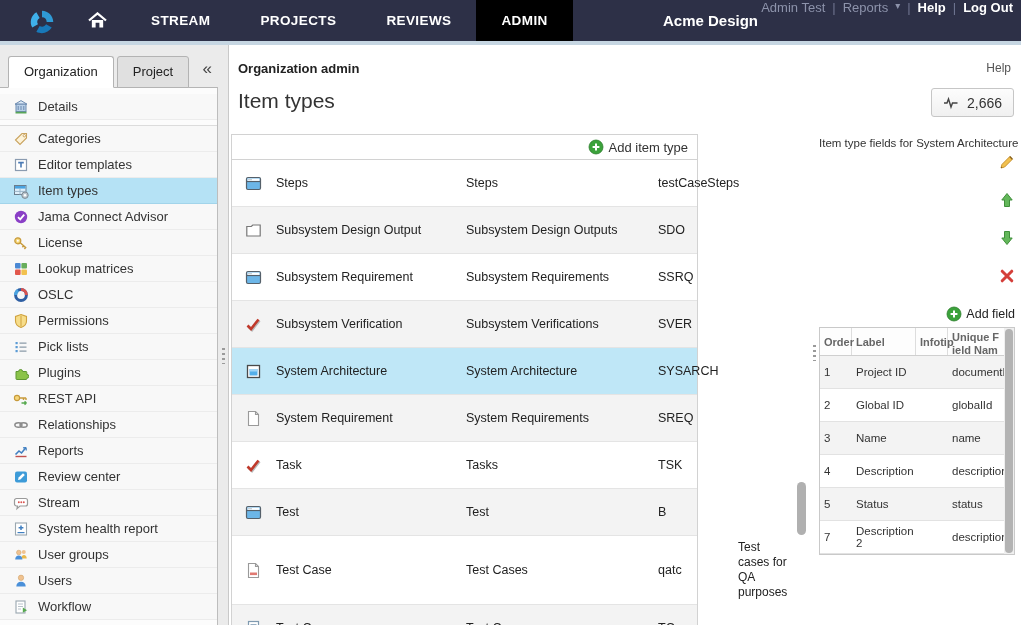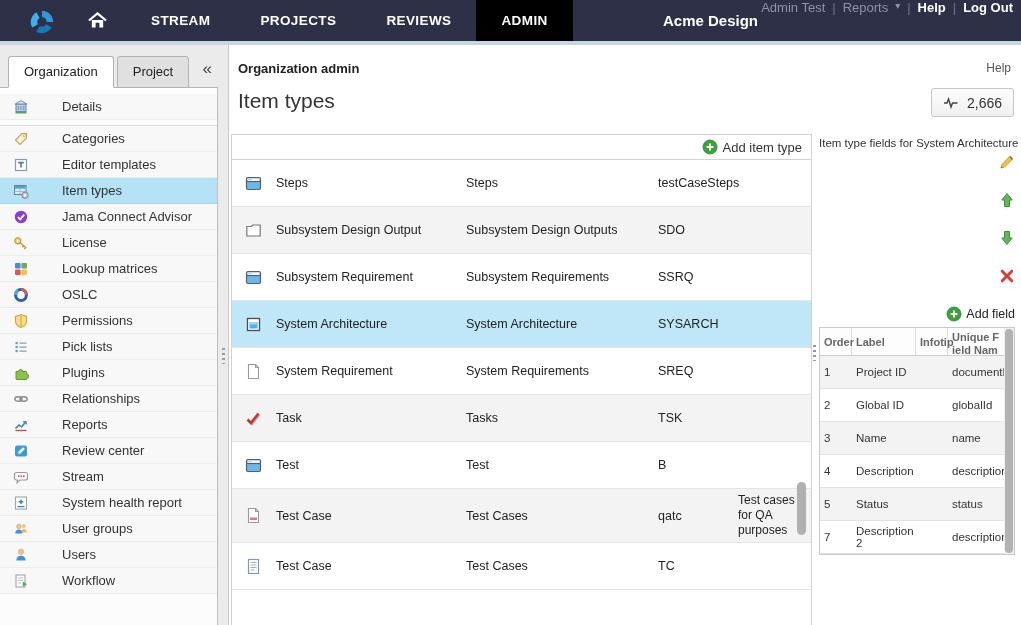--- a/index.html
+++ b/index.html
@@ -32,21 +32,21 @@
   .tabs { position:absolute; left:8px; top:11px; display:flex; z-index:3; }
   .tab { padding:7px 15px 8px; font-size:13px; color:#222; border:1px solid #b3b3b3;
     border-radius:3px 3px 0 0; background:#e0e0e0; margin-right:3px; cursor:pointer; }
   .tab.active { background:#fff; border-bottom-color:#fff; position:relative; z-index:4; }
   .collapse-btn { position:absolute; right:7px; top:14px; font-size:17px; color:#444;
     cursor:pointer; z-index:3; }
   .side-panel { position:absolute; left:0; top:42px; width:218px; bottom:0;
     background:#fcfcfc; border-top:1px solid #b5b5b5; border-right:1px solid #bdbdbd;
     padding-top:6px; overflow:hidden; }
   .side-item { height:26px; display:flex; align-items:center; padding-left:13px;
-    font-size:13px; color:#333; background:#f8f8f8; border-bottom:1px solid #ececec; cursor:pointer;gap:24px; }
+    font-size:13px; color:#333; background:#f8f8f8; border-bottom:1px solid #ececec; cursor:pointer; }
   .side-item.selected { background:#b5e2f5; border-bottom-color:#a2d4ea; }
   .sicon { width:16px; height:16px; margin-right:9px; flex:0 0 16px; display:flex; }
   .sicon svg { width:16px; height:16px; }
   .side-divider { height:6px; background:#fcfcfc; border-bottom:1px solid #dcdcdc; }
 
   
   .gutter { position:absolute; left:219px; top:45px; width:9px; bottom:0; background:#ebebeb; cursor:col-resize; }
   .vdots { position:absolute; width:3px; height:16px;
     background:repeating-linear-gradient(#9a9a9a 0 2px, transparent 2px 5px); }
   .gutter .vdots { left:3px; top:303px; }
@@ -55,21 +55,21 @@
   .main { position:absolute; left:228px; top:45px; right:0; bottom:0; background:#fff;
     border-left:1px solid #c9c9c9; }
   .breadcrumb { position:absolute; left:9px; top:16px; font-size:13px; font-weight:bold; color:#222; }
   .help-link { position:absolute; right:10px; top:16px; font-size:12px; color:#555; cursor:pointer; }
   .page-title { position:absolute; left:9px; top:44px; font-size:21px; color:#333; }
   .count-btn { position:absolute; right:7px; top:43px; height:29px; padding:0 11px;
     border:1px solid #c6c6c6; border-radius:3px; background:linear-gradient(#fdfdfd,#f0f0f0);
     display:flex; align-items:center; gap:8px; font-size:14px; color:#333; cursor:pointer; }
 
   
-  .items-card { position:absolute; left:2px; top:89px; width:581px; bottom:0;
+  .items-card { position:absolute; left:2px; top:89px; width:467px; bottom:0;
     border:1px solid #d2d2d2; border-bottom:none; background:#fff; }
   .items-header { height:25px; border-bottom:1px solid #d2d2d2; display:flex;
     justify-content:flex-end; align-items:center; padding-right:9px; }
   .add-link { display:flex; align-items:center; gap:5px; font-size:13px; color:#333; cursor:pointer; }
   .add-link svg, .fields-add svg { width:14px; height:14px; }
   .item-row { display:grid; grid-template-columns:44px 190px 192px 80px 1fr;
     min-height:47px; align-items:center; border-bottom:1px solid #e4e4e4;
     font-size:12.5px; color:#222; background:#fff; padding-right:4px; cursor:pointer; }
   .item-row:nth-child(even) { background:#f3f3f3; }
   .item-row.selected { background:#bfe7f7; }
@@ -259,20 +259,30 @@
         <span class="sicon">
           <svg viewBox="0 0 16 16">
             <path d="M3 6.5h2.6a2 2 0 1 1 4 0H13a.8.8 0 0 1 .8.8v2a2 2 0 1 1 0 4v.4a.8.8 0 0 1-.8.8H3.8A.8.8 0 0 1 3 13.7Z" fill="#8bc34a" stroke="#5e9732"></path>
           </svg>
         </span>
         <span>Plugins</span>
       </div>
       <div class="side-item">
         <span class="sicon">
           <svg viewBox="0 0 16 16">
+            <circle cx="4" cy="7" r="2.6" fill="#f6d77a" stroke="#c79a3b" stroke-width="1.1"></circle>
+            <path d="M6.6 7h6.5M10.5 7v2M13 7v2" stroke="#c79a3b" stroke-width="1.4"></path>
+            <path d="M8.5 12h5M13.5 12l-2-1.6M13.5 12l-2 1.6" stroke="#57a94f" stroke-width="1.4" fill="none"></path>
+          </svg>
+        </span>
+        <span>REST API</span>
+      </div>
+      <div class="side-item">
+        <span class="sicon">
+          <svg viewBox="0 0 16 16">
             <ellipse cx="5.4" cy="8" rx="3.6" ry="2.3" fill="none" stroke="#8a8a8a" stroke-width="1.4"></ellipse>
             <ellipse cx="10.6" cy="8" rx="3.6" ry="2.3" fill="none" stroke="#8a8a8a" stroke-width="1.4"></ellipse>
           </svg>
         </span>
         <span>Relationships</span>
       </div>
       <div class="side-item">
         <span class="sicon">
           <svg viewBox="0 0 16 16">
             <path d="M2.5 11.5L6 8l2.5 2L13 4.5" fill="none" stroke="#3f7fc1" stroke-width="1.6"></path>
@@ -407,20 +417,32 @@
               <rect x="1.5" y="2.5" width="14" height="12" rx="1.5" fill="#6cb6e8" stroke="#55606a" stroke-width="1.2"></rect>
               <path d="M1.5 6.5h14" stroke="#55606a" stroke-width="1.2"></path>
               <rect x="2.5" y="3.5" width="12" height="2.4" fill="#fff"></rect>
               <circle cx="4" cy="4.7" r="0.6" fill="#8a98a5"></circle>
               <circle cx="6" cy="4.7" r="0.6" fill="#8a98a5"></circle>
             </svg>
           </span>
           <span>Subsystem Requirement</span>
           <span>Subsystem Requirements</span>
           <span>SSRQ</span>
+          <span class="item-desc"></span>
+        </div>
+        <div class="item-row">
+          <span class="item-icon">
+            <svg viewBox="0 0 17 17">
+              <path d="M3.5 10.5L7 14 14.5 4.5" fill="none" stroke="#b9b9b9" stroke-width="2.6"></path>
+              <path d="M2.5 9.5L6 13 13.5 3.5" fill="none" stroke="#c0392b" stroke-width="2.6"></path>
+            </svg>
+          </span>
+          <span>Subsystem Verification</span>
+          <span>Subsystem Verifications</span>
+          <span>SVER</span>
           <span class="item-desc"></span>
         </div>
         <div class="item-row selected">
           <span class="item-icon">
             <svg viewBox="0 0 17 17">
               <rect x="2.5" y="2.5" width="12" height="12" fill="#fff" stroke="#4a4a4a" stroke-width="1.3"></rect>
               <rect x="4.5" y="6" width="8" height="6.5" fill="#54aee8"></rect>
               <rect x="4.5" y="6" width="8" height="2.5" fill="#9fd4f5"></rect>
             </svg>
           </span>

